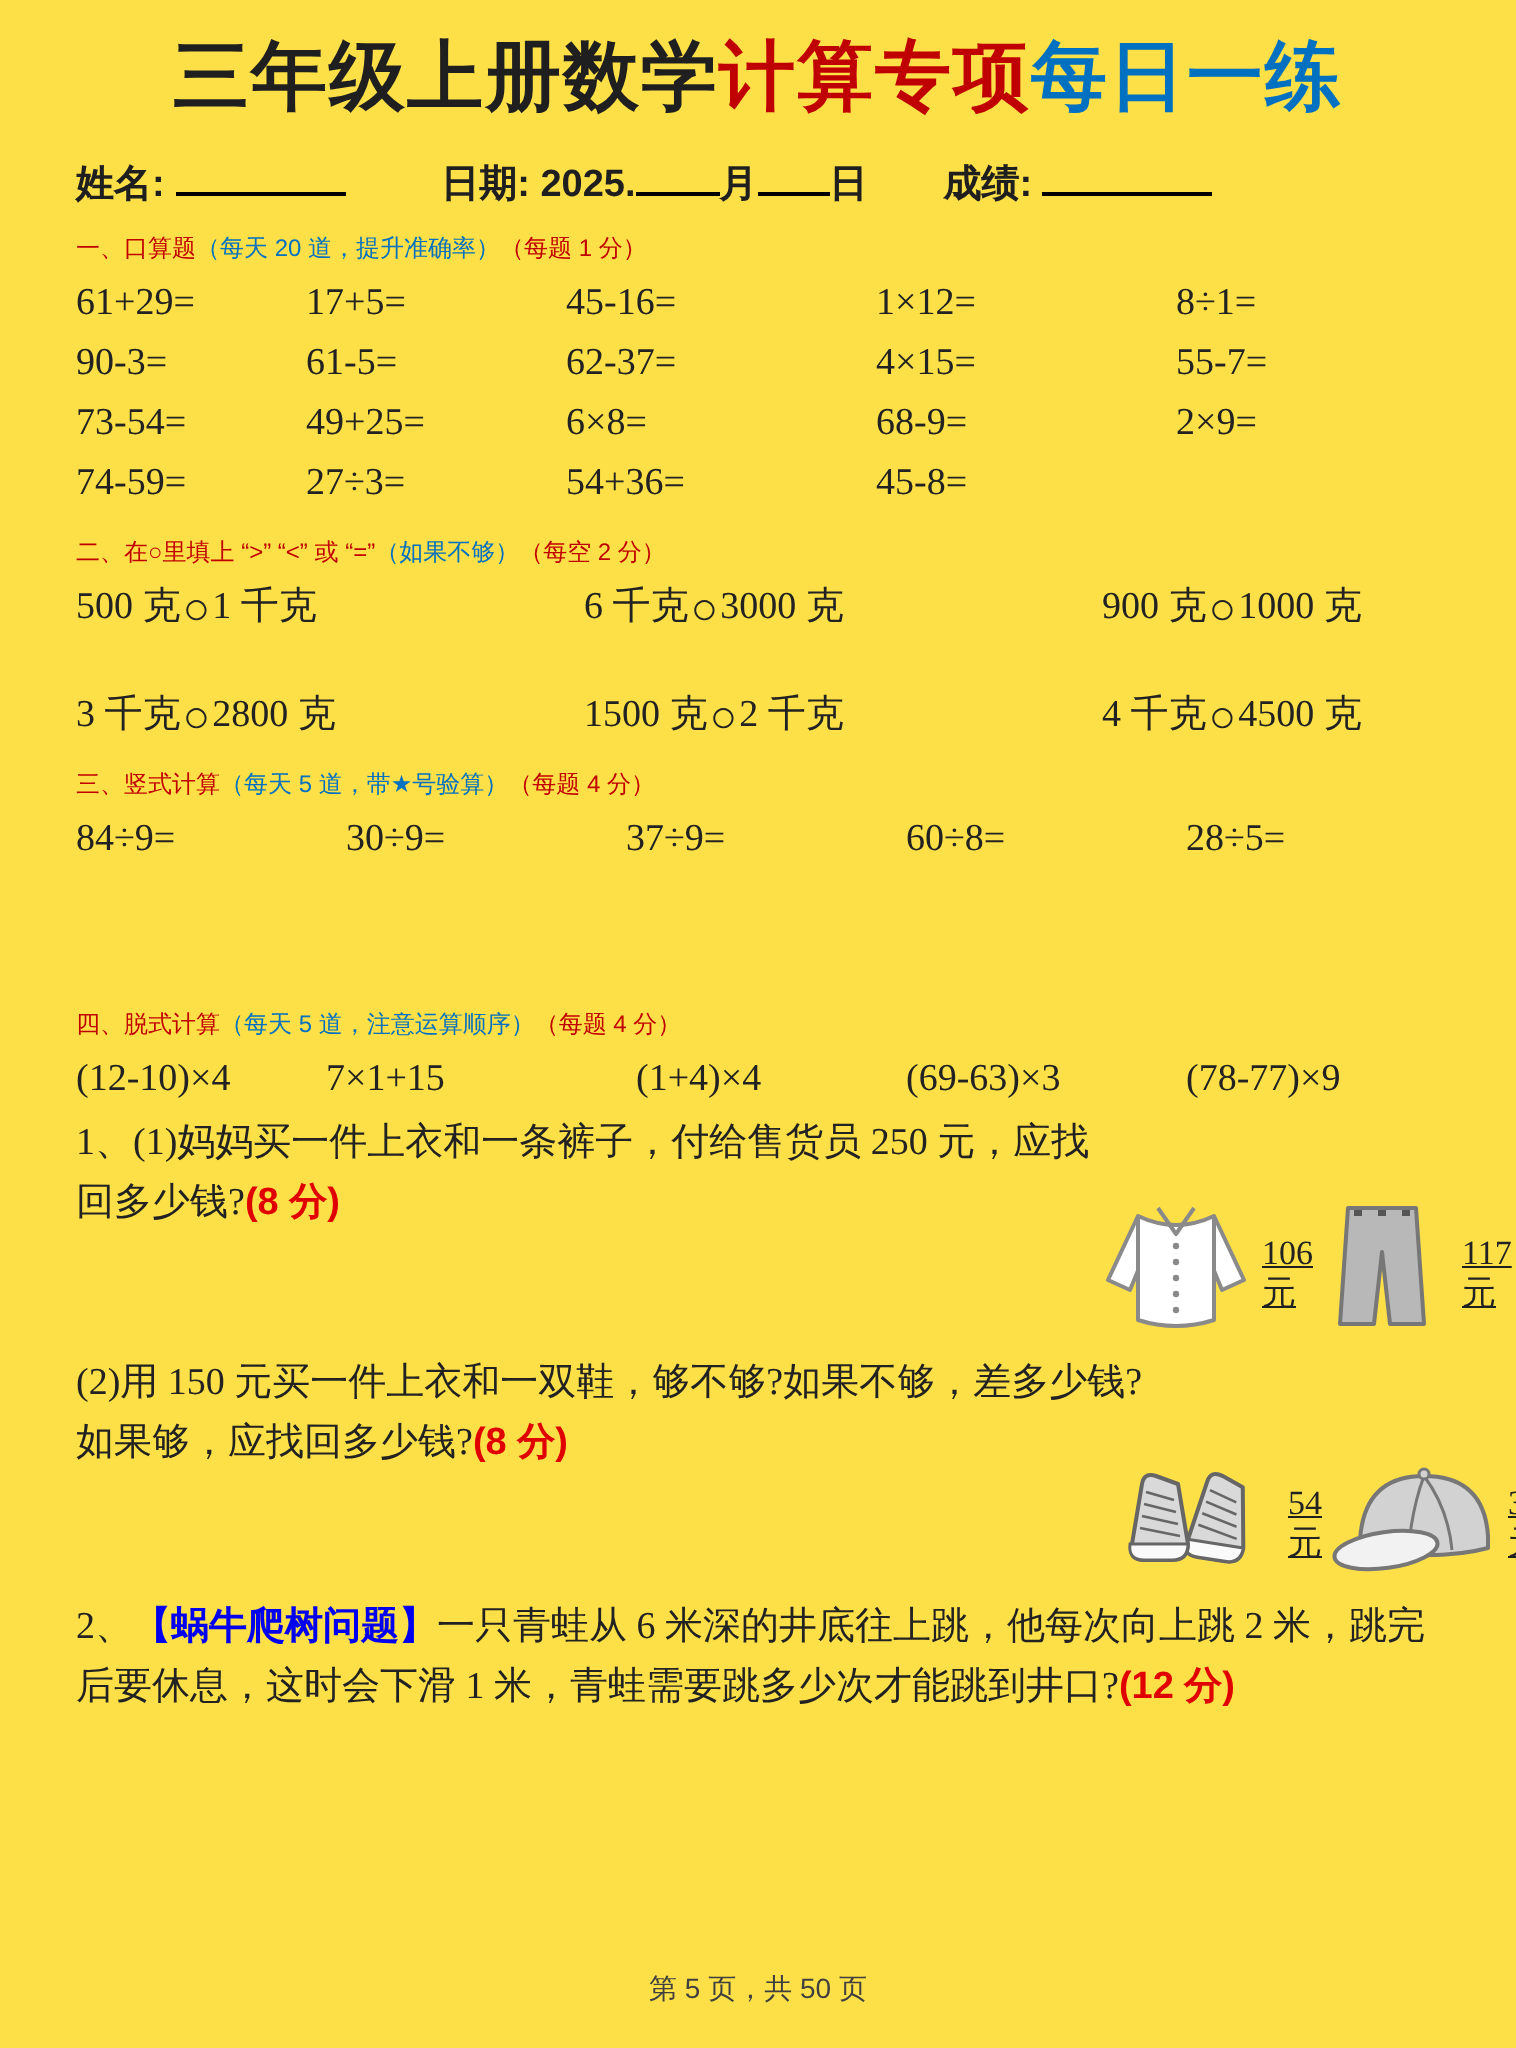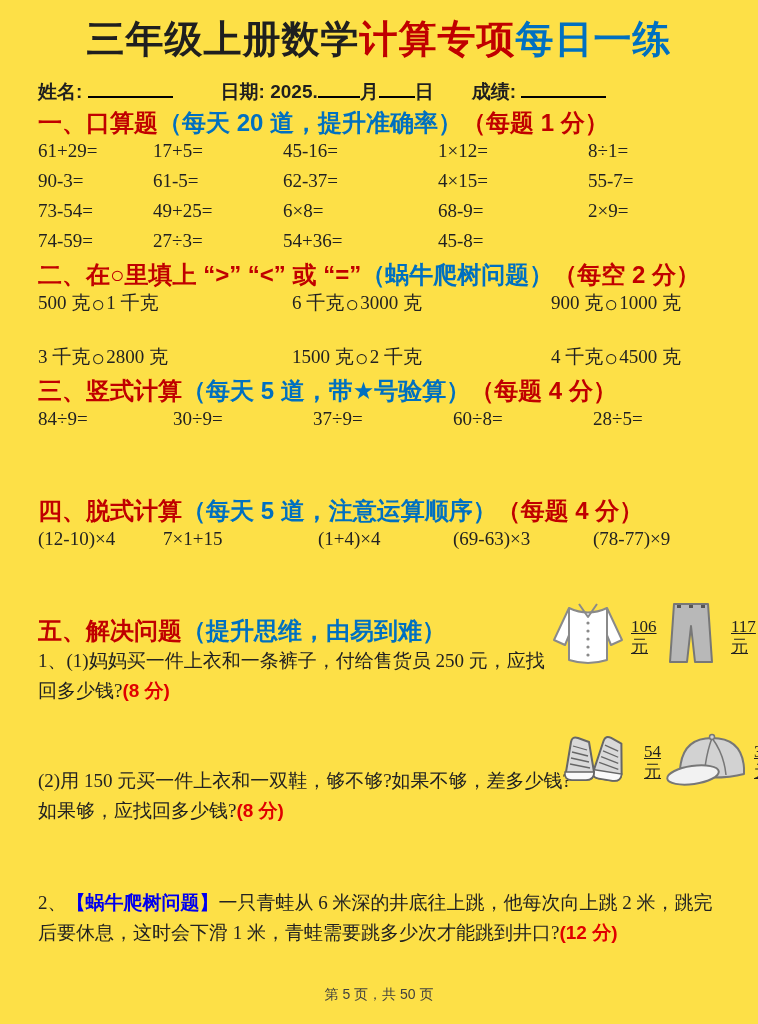--- a/index.html
+++ b/index.html
@@ -21,21 +21,21 @@
     font-family:"Liberation Sans","DejaVu Sans",sans-serif;white-space:nowrap;
   }
   .blank{display:inline-block;border-bottom:2px solid #000;height:16px;vertical-align:baseline;}
   .w85{width:85px;}
   .w42{width:42px;}
   .w36{width:36px;}
   .gap1{display:inline-block;width:48px;}
   .gap2{display:inline-block;width:38px;}
   
   .sec-h{
-    font-size:24px;line-height:26px;font-weight:bold;white-space:nowrap;
+    font-size:12px;line-height:26px;font-weight:normal;white-space:nowrap;
     font-family:"Liberation Sans","DejaVu Sans",sans-serif;
   }
   .sec-h .h-red{color:#c00000;}
   .sec-h .h-blue{color:#0070c0;}
   .mt6{margin-top:6px;}
   .mt64{margin-top:64px;}
   
   .grid{display:grid;font-size:19px;line-height:30px;color:#222;}
   .oral{grid-template-columns:115px 130px 155px 150px 1fr;}
   .cmp{grid-template-columns:230px 235px 1fr;gap:24px;}
@@ -91,21 +91,21 @@
     <span class="prob">49+25=</span>
     <span class="prob">6×8=</span>
     <span class="prob">68-9=</span>
     <span class="prob">2×9=</span>
     <span class="prob">74-59=</span>
     <span class="prob">27÷3=</span>
     <span class="prob">54+36=</span>
     <span class="prob">45-8=</span>
   </div>
 
-  <div class="sec-h mt6"><span class="h-red">二、在○里填上 “&gt;” “&lt;” 或 “=”</span><span class="h-blue">（蜗牛爬树问题）</span><span class="h-red">（每空 2 分）</span></div>
+  <div class="sec-h mt6"><span class="h-red">二、在○里填上 “&gt;” “&lt;” 或 “=”</span><span class="h-blue">（如果不够）</span><span class="h-red">（每空 2 分）</span></div>
   <div class="grid cmp">
     <span class="prob"><span>500 克</span><span class="circ">○</span><span>1 千克</span></span>
     <span class="prob"><span>6 千克</span><span class="circ">○</span><span>3000 克</span></span>
     <span class="prob"><span>900 克</span><span class="circ">○</span><span>1000 克</span></span>
     <span class="prob"><span>3 千克</span><span class="circ">○</span><span>2800 克</span></span>
     <span class="prob"><span>1500 克</span><span class="circ">○</span><span>2 千克</span></span>
     <span class="prob"><span>4 千克</span><span class="circ">○</span><span>4500 克</span></span>
   </div>
 
   <div class="sec-h mt6"><span class="h-red">三、竖式计算</span><span class="h-blue">（每天 5 道，带★号验算）</span><span class="h-red">（每题 4 分）</span></div>
@@ -119,21 +119,20 @@
 
   <div class="sec-h mt64"><span class="h-red">四、脱式计算</span><span class="h-blue">（每天 5 道，注意运算顺序）</span><span class="h-red">（每题 4 分）</span></div>
   <div class="grid erow">
     <span class="prob">(12-10)×4</span>
     <span class="prob">7×1+15</span>
     <span class="prob">(1+4)×4</span>
     <span class="prob">(69-63)×3</span>
     <span class="prob">(78-77)×9</span>
   </div>
 
-  <div class="sec-h mt64"><span class="h-red">五、解决问题</span><span class="h-blue">（提升思维，由易到难）</span></div>
 
   <div class="wp p1"><span>1、</span><span>(1)妈妈买一件上衣和一条裤子，付给售货员 250 元，应找回多少钱?</span><span class="score">(8 分)</span></div>
 
   <div class="wp p2"><span>(2)用 150 元买一件上衣和一双鞋，够不够?如果不够，差多少钱?如果够，应找回多少钱?</span><span class="score">(8 分)</span></div>
 
   <div class="wp p3"><span>2、</span><span class="tag">【蜗牛爬树问题】</span><span>一只青蛙从 6 米深的井底往上跳，他每次向上跳 2 米，跳完后要休息，这时会下滑 1 米，青蛙需要跳多少次才能跳到井口?</span><span class="score">(12 分)</span></div>
 
   <div class="figs figs1">
     <div class="fig">
       <span>

